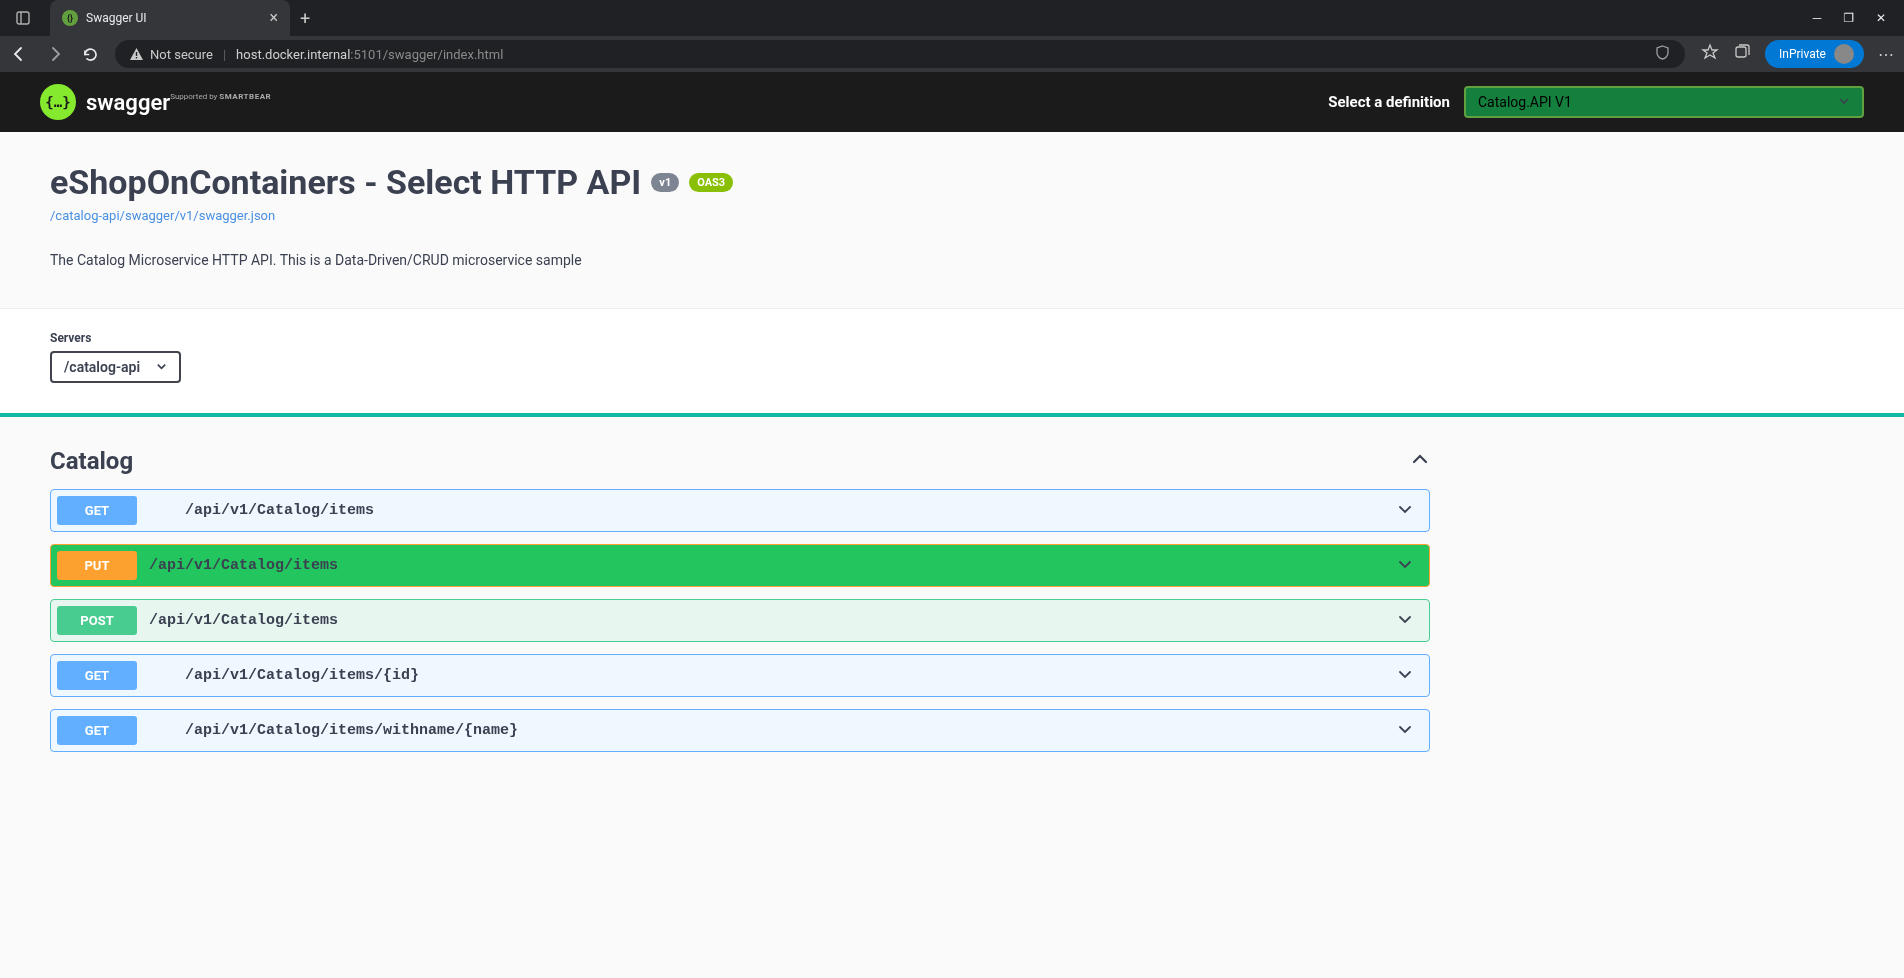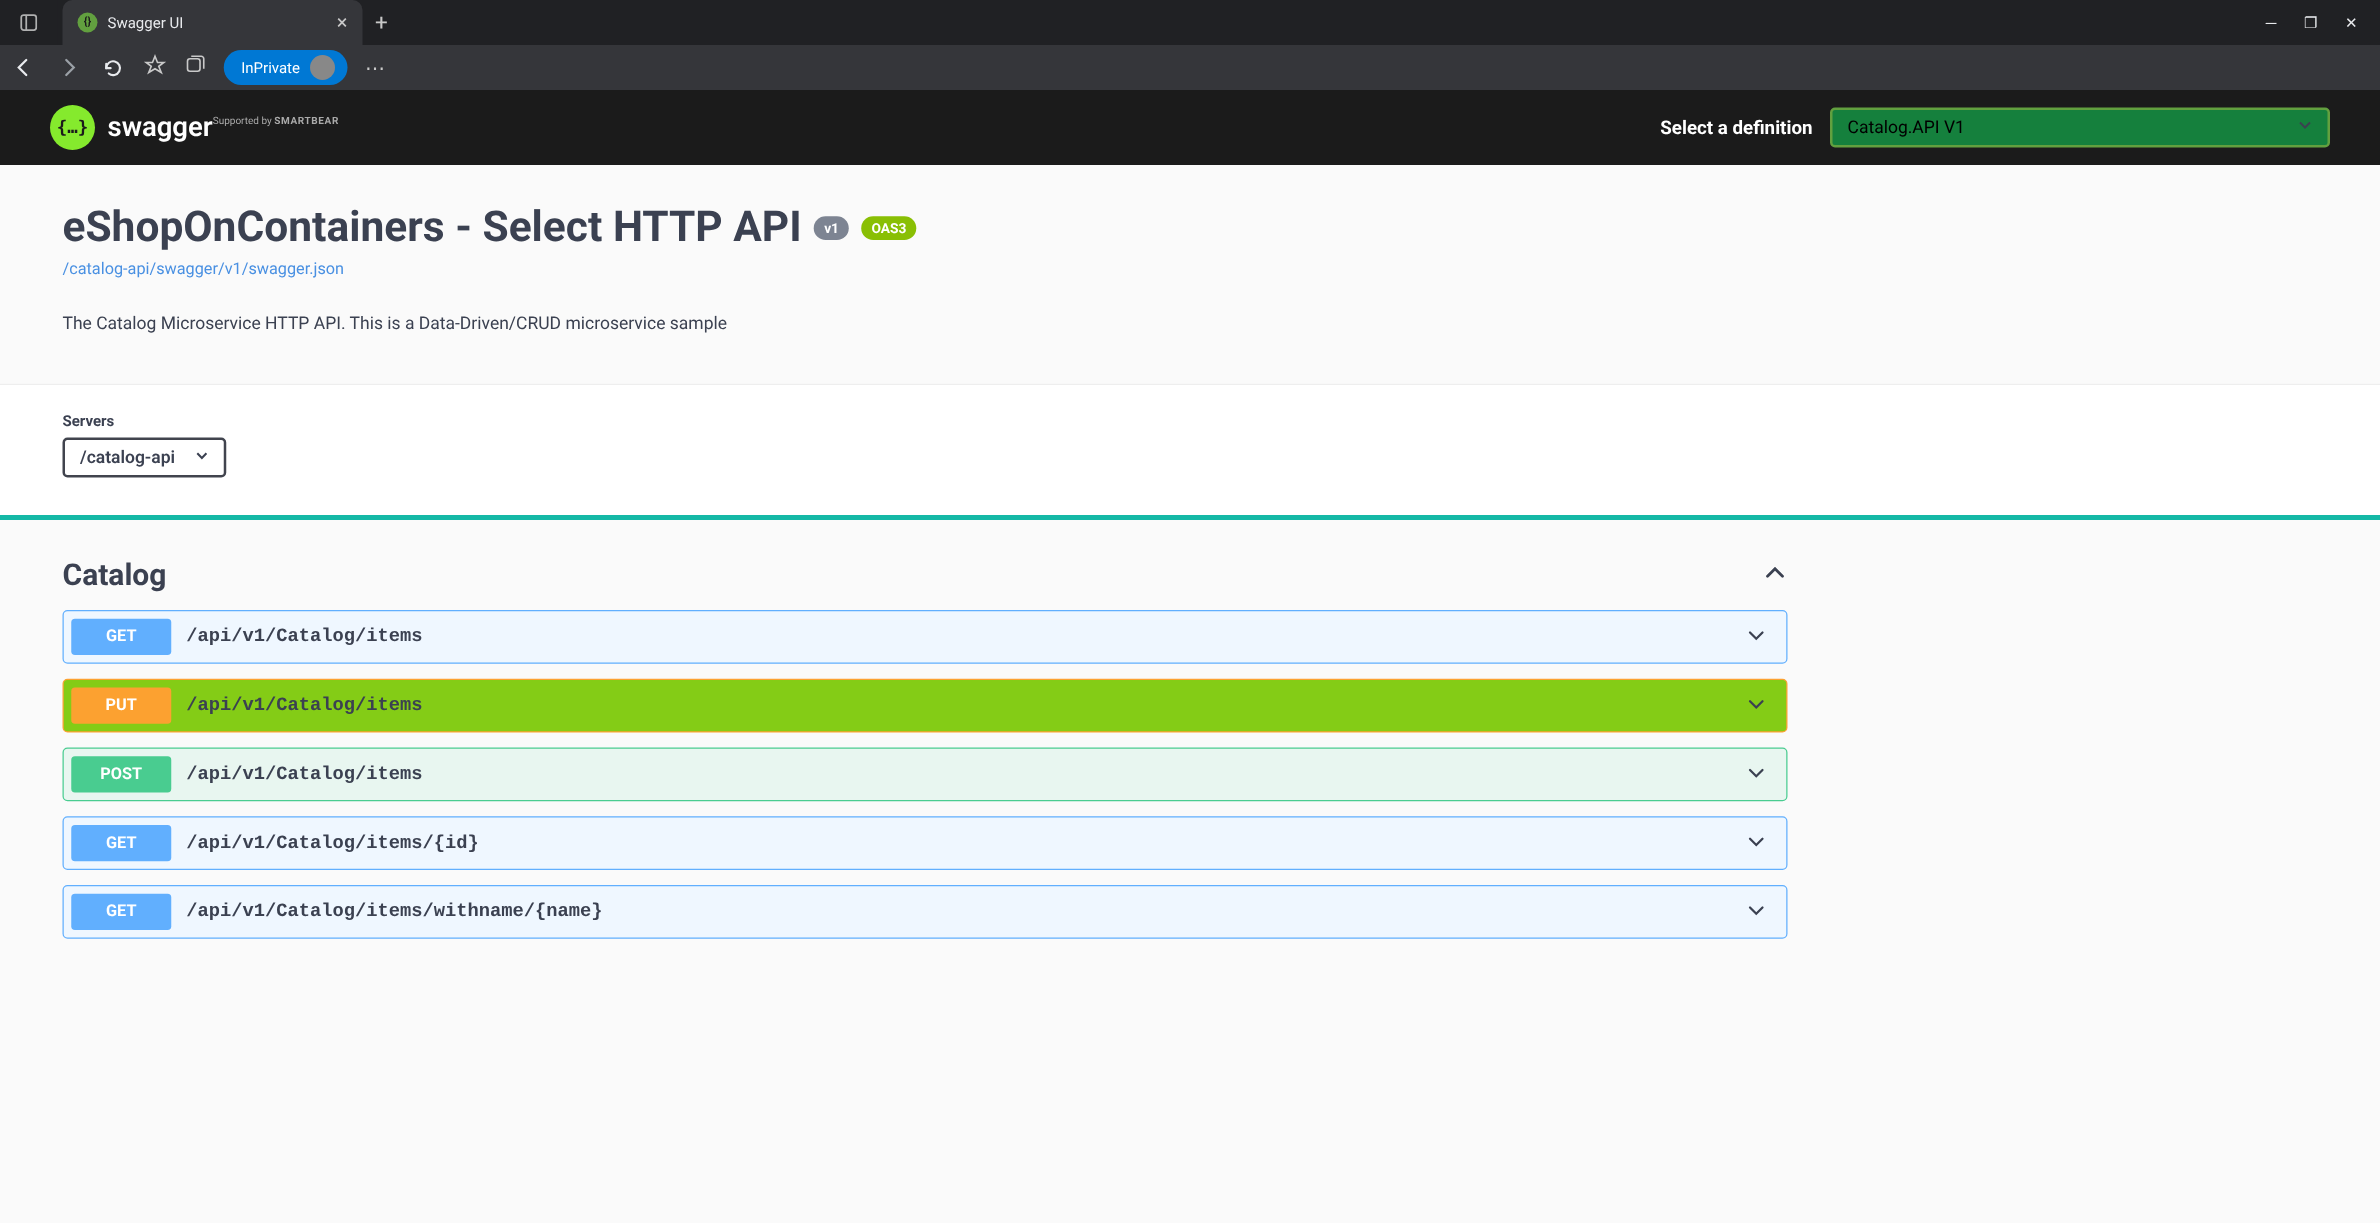--- a/index.html
+++ b/index.html
@@ -56,22 +56,22 @@
 .servers-section { background: #fff; padding: 22px 50px 30px; border-top: 1px solid #eee; border-bottom: 4px solid #14b8a6; max-width: 100%; }
 .servers-label { font-size: 12px; font-weight: 700; color: #3b4151; }
 .servers-select { border: 2px solid #41444e; border-radius: 4px; padding: 6px 12px; margin-top: 6px; min-width: 130px; display: inline-flex; justify-content: space-between; align-items: center; gap: 16px; cursor: pointer; font-size: 14px; font-weight: 600; color: #3b4151; background: #fff; }
 
 
 .ops-section { padding: 20px 50px; max-width: 1480px; }
 .tag-header { display: flex; justify-content: space-between; align-items: center; padding: 10px 0 14px; cursor: pointer; }
 .tag-name { font-size: 24px; font-weight: 700; color: #3b4151; }
 
 .op-block { border-radius: 4px; margin-bottom: 12px; border: 1px solid; display: flex; align-items: center; padding: 6px; cursor: pointer; }
-.op-get { background: #eff7ff; border-color: #61affe; }
-.op-put { background: #84cc16; border-color: #fca130; justify-content: flex-end; }
+.op-get { background: #eff7ff; border-color: #61affe; gap: 36px; }
+.op-put { background: #22c55e; border-color: #fca130; justify-content: flex-end; }
 .op-post { background: #e8f6f0; border-color: #49cc90; }
 .method-badge { color: #fff; font-size: 13px; font-weight: 700; padding: 7px 0; text-align: center; border-radius: 3px; min-width: 80px; margin-right: 12px; }
 .m-get { background: #61affe; }
 .m-put { background: #fca130; }
 .m-post { background: #49cc90; }
 .op-path { font-family: "Courier New", monospace; font-size: 15px; font-weight: 600; color: #3b4151; flex: 1; }
 .op-chevron { margin-right: 10px; color: #3b4151; }
 </style>
 </head>
 <body>
@@ -108,20 +108,37 @@
           <path d="M7 3 L13 9 L7 15" fill="none" stroke="currentColor" stroke-width="1.8" stroke-linecap="round"></path>
         </svg>
       </span>
     <span class="nav-ico active">
         <svg width="17" height="17" viewBox="0 0 17 17">
           <path d="M3 8.5 A5.5 5.5 0 1 1 5 12.8" fill="none" stroke="currentColor" stroke-width="1.7" stroke-linecap="round"></path>
           <path d="M3 5 L3 8.5 L6.5 8.5" fill="none" stroke="currentColor" stroke-width="1.7" stroke-linecap="round"></path>
         </svg>
       </span>
   </div>
+  <div class="url-bar">
+    <span class="url-secure">
+      <svg width="15" height="15" viewBox="0 0 15 15">
+          <path d="M7.5 1 L14 13 L1 13 Z" fill="#c9c9c9"></path>
+          <rect x="6.8" y="5" width="1.4" height="4" fill="#202124"></rect>
+          <rect x="6.8" y="10" width="1.4" height="1.4" fill="#202124"></rect>
+        </svg>
+      <span>Not secure</span>
+    </span>
+    <span class="url-divider">|</span>
+    <span class="url-text"><span>host.docker.internal</span><span class="dim">:5101/swagger/index.html</span></span>
+    <span class="url-right">
+      <span><svg width="17" height="17" viewBox="0 0 17 17">
+            <path d="M8.5 2 L14 4 L14 9 C14 12 11 14.5 8.5 15 C6 14.5 3 12 3 9 L3 4 Z" fill="none" stroke="currentColor" stroke-width="1.3"></path>
+          </svg></span>
+    </span>
+  </div>
   <div class="browser-actions">
     <span><svg width="18" height="18" viewBox="0 0 18 18">
           <path d="M9 2 L11 7 L16 7 L12 10 L14 15 L9 12 L4 15 L6 10 L2 7 L7 7 Z" fill="none" stroke="currentColor" stroke-width="1.3"></path>
         </svg></span>
     <span><svg width="18" height="18" viewBox="0 0 18 18">
           <rect x="3" y="4" width="10" height="10" rx="2" fill="none" stroke="currentColor" stroke-width="1.3"></rect>
           <path d="M6 2 L14 2 C15 2 16 3 16 4 L16 12" fill="none" stroke="currentColor" stroke-width="1.3"></path>
         </svg></span>
     <span class="inprivate">
       <span>InPrivate</span>

